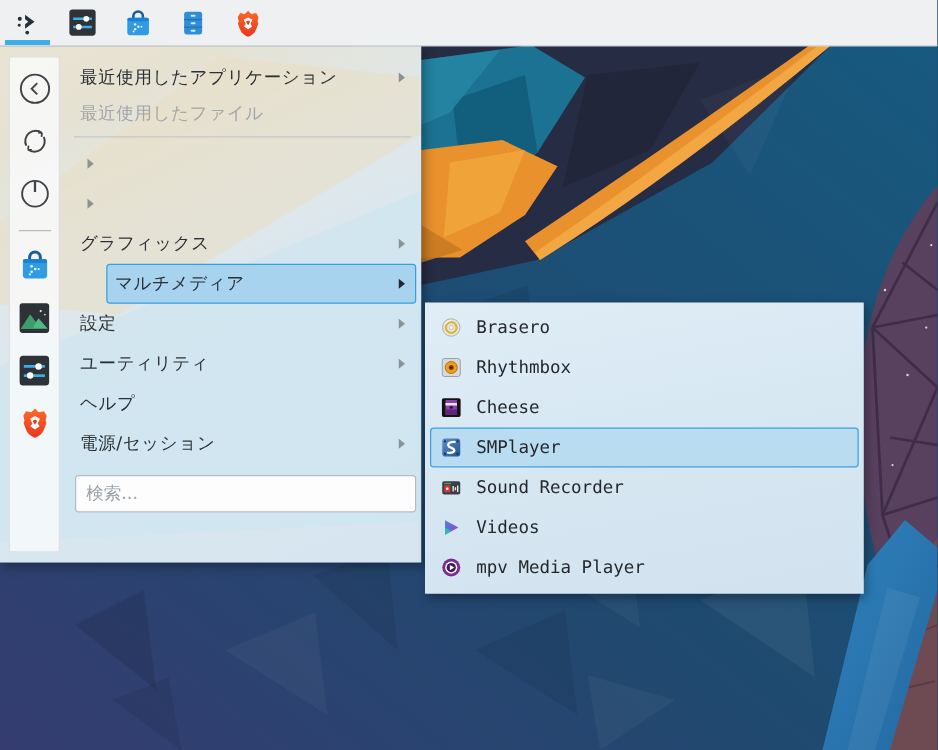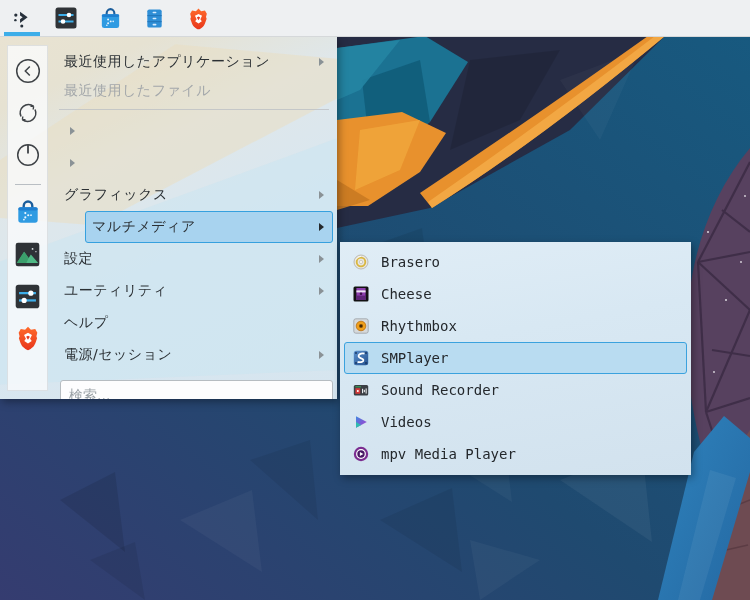--- a/index.html
+++ b/index.html
@@ -13,21 +13,21 @@
   
   .taskbar{
     position:absolute;left:0;top:0;width:750px;height:37px;
     background:#eef0f2;border-bottom:1px solid #d5d8da;z-index:5;
     display:flex;align-items:center;box-sizing:border-box;
   }
   .task-item{width:44px;height:36px;display:flex;align-items:center;justify-content:center;position:relative;}
   .task-item .active-line{position:absolute;left:4px;right:4px;bottom:0;height:4px;background:#3daee9;}
   
   .menu-panel{
-    position:absolute;left:0;top:37px;width:337px;height:362px;z-index:4;
+    position:absolute;left:0;top:37px;width:337px;height:413px;z-index:4;
     background:linear-gradient(155deg,#e9e3d2 0%,#e6e2d2 14%,#dfe7ea 34%,#d9e7f0 58%,#d6e5ef 100%);
     box-shadow:2px 3px 8px rgba(0,0,0,.35);
     overflow:hidden;
   }
   .menu-panel .beige-wedge{position:absolute;left:0;top:0;width:100%;height:100%;pointer-events:none;
     background:#eadfc2;opacity:.55;
     clip-path:polygon(0 34%,52% 2%,100% 6%,100% 17%,28% 52%,0 50%);}
   .menu-panel .cyan-wedge{position:absolute;left:0;top:0;width:100%;height:100%;pointer-events:none;
     background:#c9e6f2;opacity:.5;
     clip-path:polygon(0 62%,100% 28%,100% 92%,0 96%);}
@@ -339,39 +339,39 @@
         <circle cx="8" cy="8" r="4.3" fill="none" stroke="#d8b63e" stroke-width="1.8"></circle>
         <circle cx="8" cy="8" r="1.7" fill="#f4f2ea" stroke="#c2bdb2" stroke-width="0.7"></circle>
         <path d="M3.2,5.5 A5.6,5.6 0 0 1 8,2.4" fill="none" stroke="#ffffff" stroke-width="1" opacity="0.8"></path>
       </svg>
     </span>
     <span>Brasero</span>
   </div>
   <div class="sub-row">
     <span class="sub-icon">
       <svg width="16" height="16" viewBox="0 0 16 16">
+        <rect x="0.8" y="0.8" width="14.4" height="14.4" rx="2" fill="#d6d9db" stroke="#9aa0a5" stroke-width="0.8"></rect>
+        <circle cx="8" cy="8" r="4.8" fill="#ef9f1b" stroke="#b86f10" stroke-width="0.8"></circle>
+        <circle cx="8" cy="8" r="2" fill="#7a4a08"></circle>
+        <circle cx="8" cy="8" r="0.9" fill="#2b1a04"></circle>
+      </svg>
+    </span>
+    <span>Rhythmbox</span>
+  </div>
+  <div class="sub-row">
+    <span class="sub-icon">
+      <svg width="16" height="16" viewBox="0 0 16 16">
         <rect x="0.5" y="0.5" width="15" height="15" rx="1.5" fill="#121212"></rect>
         <rect x="3.4" y="2" width="9.2" height="12" fill="#8e3fae"></rect>
         <rect x="3.4" y="4.4" width="9.2" height="2" fill="#ece4f2"></rect>
         <rect x="3.4" y="9.6" width="9.2" height="4.4" fill="#5e2578"></rect>
         <circle cx="8" cy="7.8" r="1.3" fill="#3a1046"></circle>
       </svg>
     </span>
     <span>Cheese</span>
-  </div>
-  <div class="sub-row">
-    <span class="sub-icon">
-      <svg width="16" height="16" viewBox="0 0 16 16">
-        <rect x="0.8" y="0.8" width="14.4" height="14.4" rx="2" fill="#d6d9db" stroke="#9aa0a5" stroke-width="0.8"></rect>
-        <circle cx="8" cy="8" r="4.8" fill="#ef9f1b" stroke="#b86f10" stroke-width="0.8"></circle>
-        <circle cx="8" cy="8" r="2" fill="#7a4a08"></circle>
-        <circle cx="8" cy="8" r="0.9" fill="#2b1a04"></circle>
-      </svg>
-    </span>
-    <span>Rhythmbox</span>
   </div>
   <div class="sub-row selected">
     <span class="sub-icon">
       <svg width="16" height="16" viewBox="0 0 16 16">
         <defs>
             <linearGradient id="gSmp" x1="0" y1="0" x2="1" y2="1">
           <stop offset="0" stop-color="#5a8fcb"></stop>
               <stop offset="100%" stop-color="#25528f"></stop>
             </linearGradient>
           </defs>

